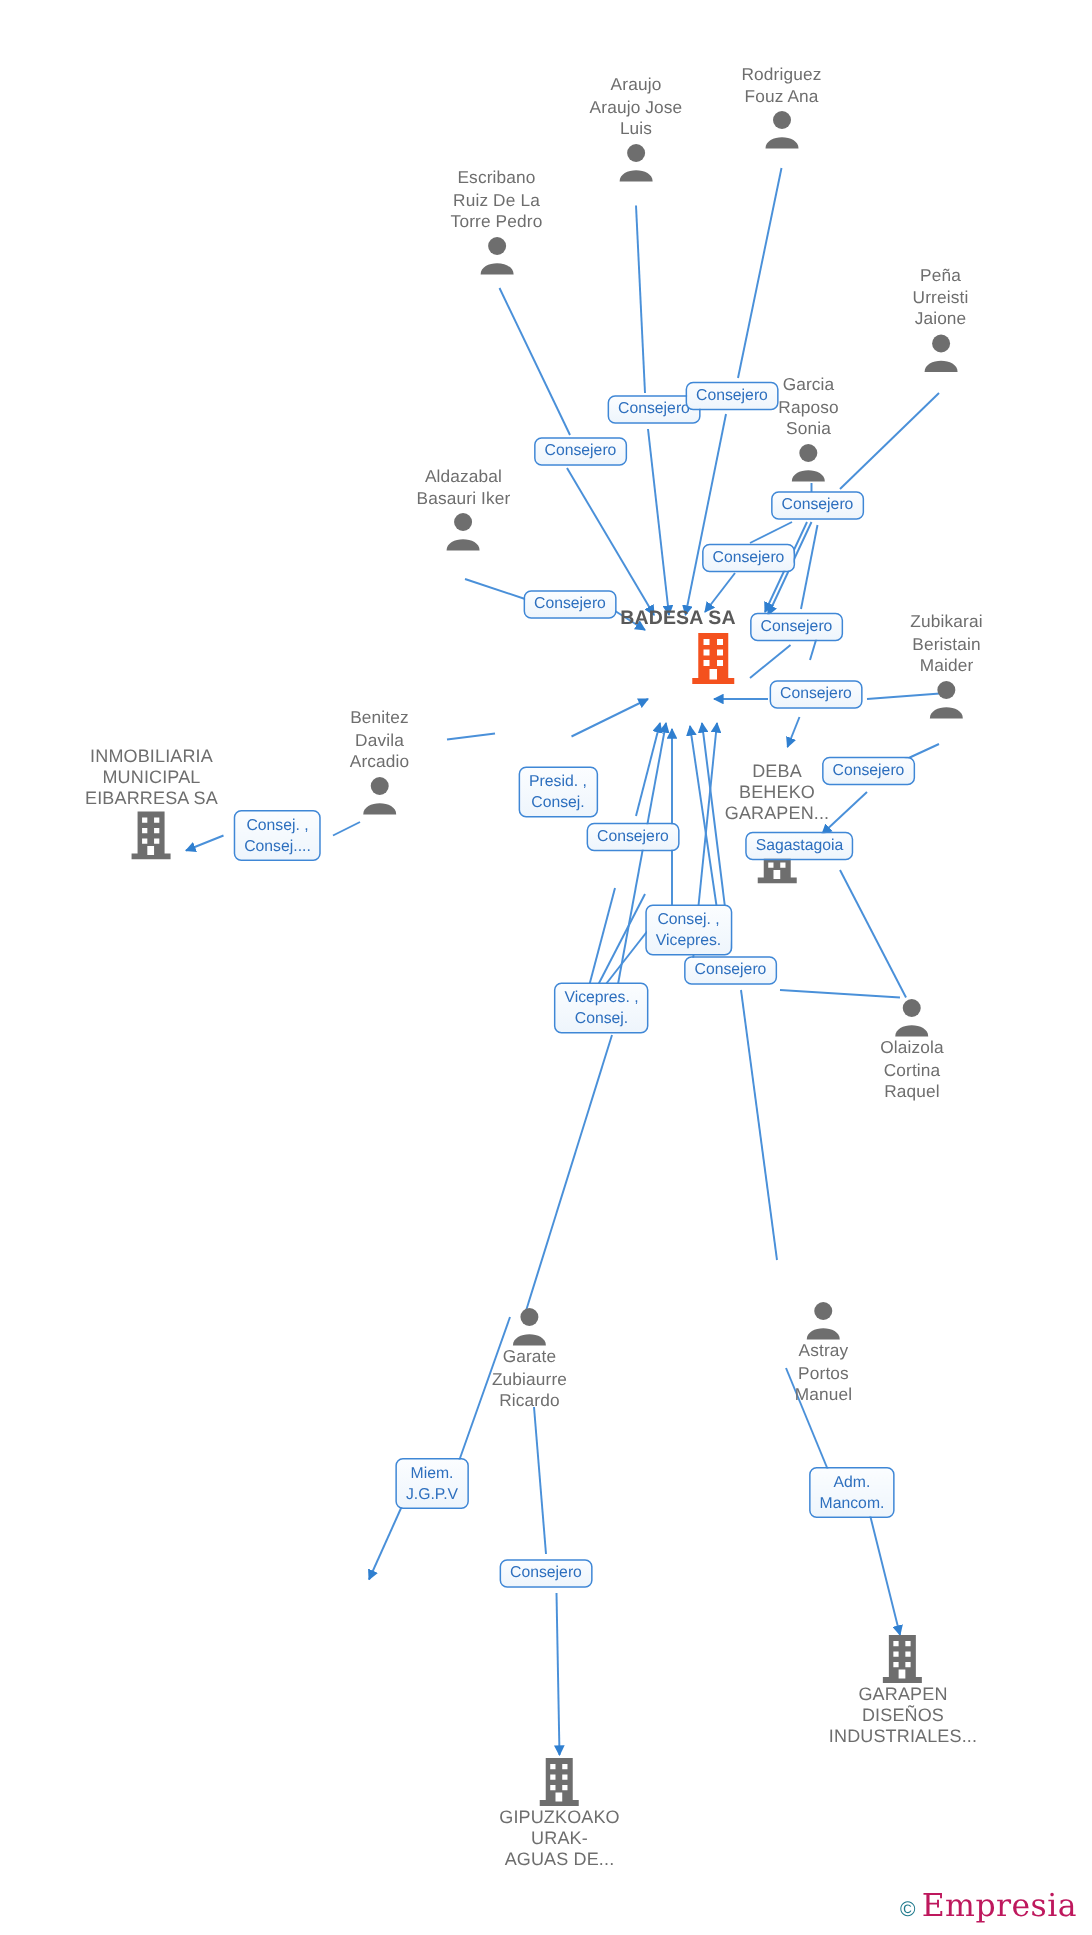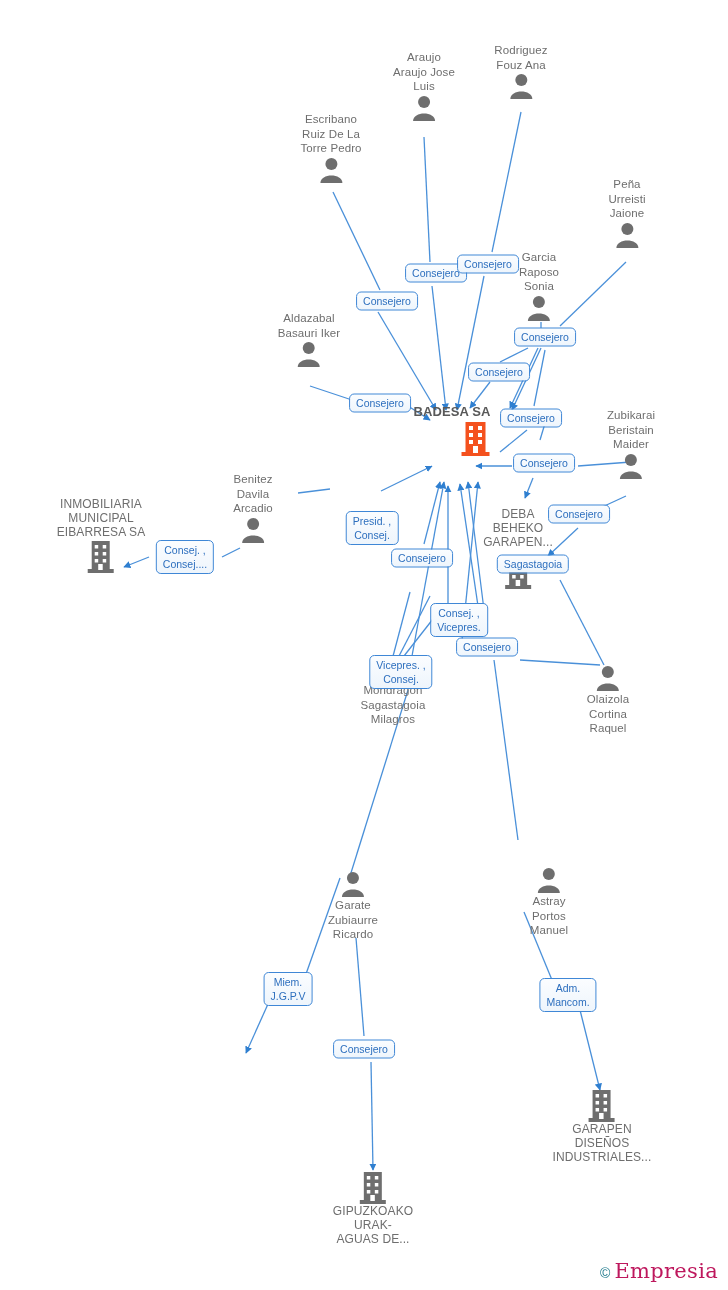--- a/index.html
+++ b/index.html
@@ -274,31 +274,20 @@
       <svg width="28" height="28" viewBox="0 0 28 28">
           <circle cx="14" cy="8" r="6" fill="#6e6e6e"></circle>
           <path d="M3 27 C3 17 25 17 25 27 Z" fill="#6e6e6e"></path>
         </svg>
     </span>
     <div class="node-label" style="white-space:pre-line;">Olaizola
 Cortina
 Raquel</div>
   </div>
 
-  <div class="node" style="left:393px; top:655px;">
-    <span class="icon-wrap">
-      <svg width="28" height="28" viewBox="0 0 28 28">
-          <circle cx="14" cy="8" r="6" fill="#6e6e6e"></circle>
-          <path d="M3 27 C3 17 25 17 25 27 Z" fill="#6e6e6e"></path>
-        </svg>
-    </span>
-    <div class="node-label" style="white-space:pre-line;">Mondragon
-Sagastagoia
-Milagros</div>
-  </div>
 
   <div class="node" style="left:353px; top:870px;">
     <span class="icon-wrap">
       <svg width="28" height="28" viewBox="0 0 28 28">
           <circle cx="14" cy="8" r="6" fill="#6e6e6e"></circle>
           <path d="M3 27 C3 17 25 17 25 27 Z" fill="#6e6e6e"></path>
         </svg>
     </span>
     <div class="node-label" style="white-space:pre-line;">Garate
 Zubiaurre

